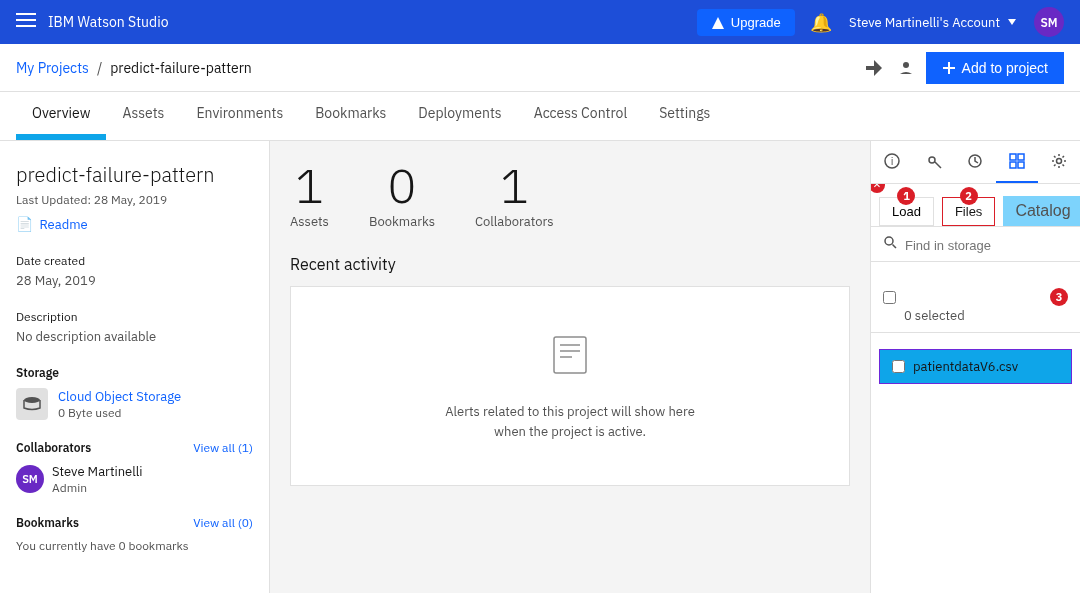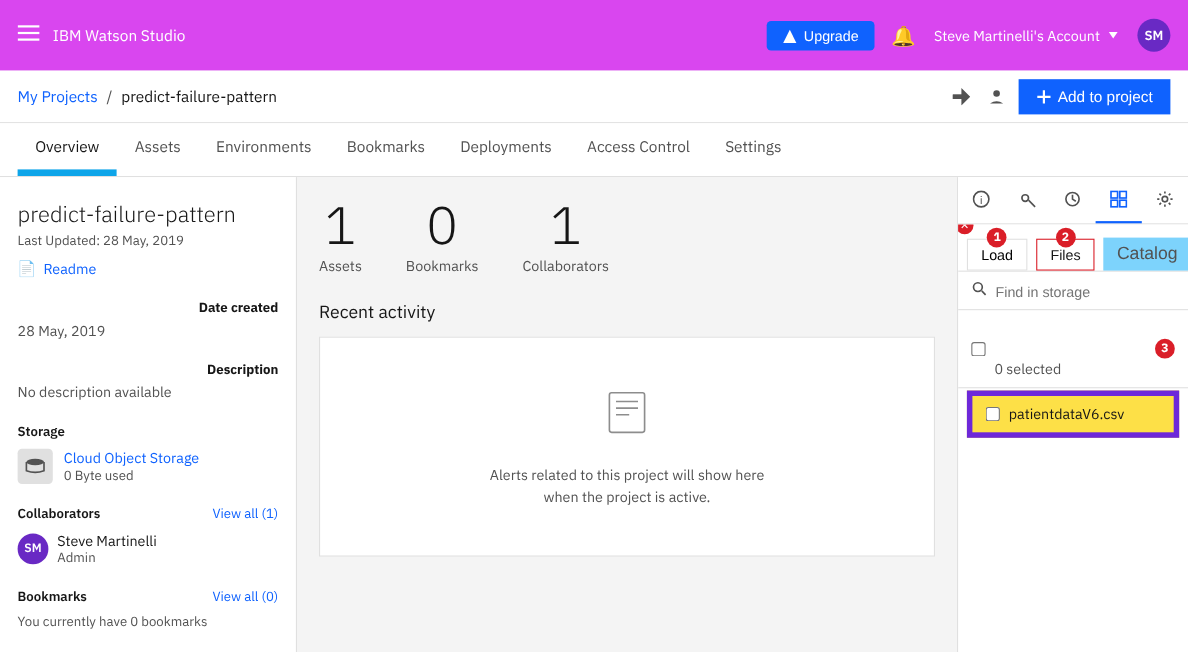--- a/index.html
+++ b/index.html
@@ -2,23 +2,23 @@
 <html><head>
   <meta charset="utf-8">
   <style>
     * { box-sizing: border-box; margin: 0; padding: 0; }
     body { font-family: 'IBM Plex Sans', Arial, sans-serif; font-size: 14px; background: #f4f4f4; color: #161616; }
 
     
     .top-nav {
       display: flex;
       align-items: center;
-      background: #d946ef;
+      background: #1d4ed8;
       color: #fff;
-      height: 64px;
+      height: 44px;
       padding: 0 16px;
       position: relative;
       z-index: 100;
     }
     .top-nav-menu-icon { margin-right: 12px; cursor: pointer; }
     .top-nav-brand { font-size: 14px; font-weight: 400; color: #fff; flex: 1; }
 
     .top-nav-upgrade {
       display: flex;
       align-items: flex-end;
@@ -121,21 +121,21 @@
       border-right: 1px solid #e0e0e0;
       padding: 20px 16px;
       overflow-y: auto;
     }
     .project-title { font-size: 20px; font-weight: 300; color: #161616; margin-bottom: 4px; }
     .project-updated { font-size: 12px; color: #525252; margin-bottom: 8px; }
     .readme-link { display: flex; align-items: center; gap: 6px; color: #0f62fe; font-size: 13px; cursor: pointer; margin-bottom: 20px; }
     .readme-icon { font-size: 14px; }
 
     .sidebar-section { margin-bottom: 20px; }
-    .sidebar-label { font-size: 12px; font-weight: 700; color: #161616; margin-bottom: 4px; text-align: right; }
+    .sidebar-label { font-size: 12px; font-weight: 400; color: #161616; margin-bottom: 4px; }
     .sidebar-value { font-size: 13px; color: #525252; }
 
     .storage-section { margin-bottom: 20px; }
     .storage-header { font-size: 12px; font-weight: 600; color: #161616; margin-bottom: 8px; }
     .storage-row { display: flex; align-items: center; gap: 10px; }
     .storage-icon-wrap {
       width: 32px; height: 32px;
       background: #e0e0e0; border-radius: 4px;
       display: flex; align-items: center; justify-content: center;
     }
@@ -258,23 +258,23 @@
       gap: 8px;
     }
     .file-select-row input[type="checkbox"] { cursor: pointer; }
     .file-select-label { font-size: 13px; color: #525252; flex: 1; margin-top: 37px; }
 
     .file-list-item {
       display: flex;
       align-items: center;
       padding: 8px 12px;
       gap: 8px;
-      border: 5px solid #6d28d9;
-      margin: 2px 8px;
-      background: #fde047;
+      border: 1px solid #6d28d9;
+      margin: 16px 8px;
+      background: #0ea5e9;
       cursor: pointer;
     }
     .file-list-item input[type="checkbox"] { cursor: pointer; }
     .file-name { font-size: 13px; color: #161616; }
   </style>
 </head>
 <body>
 
 <nav class="top-nav">
   <span class="top-nav-menu-icon">

